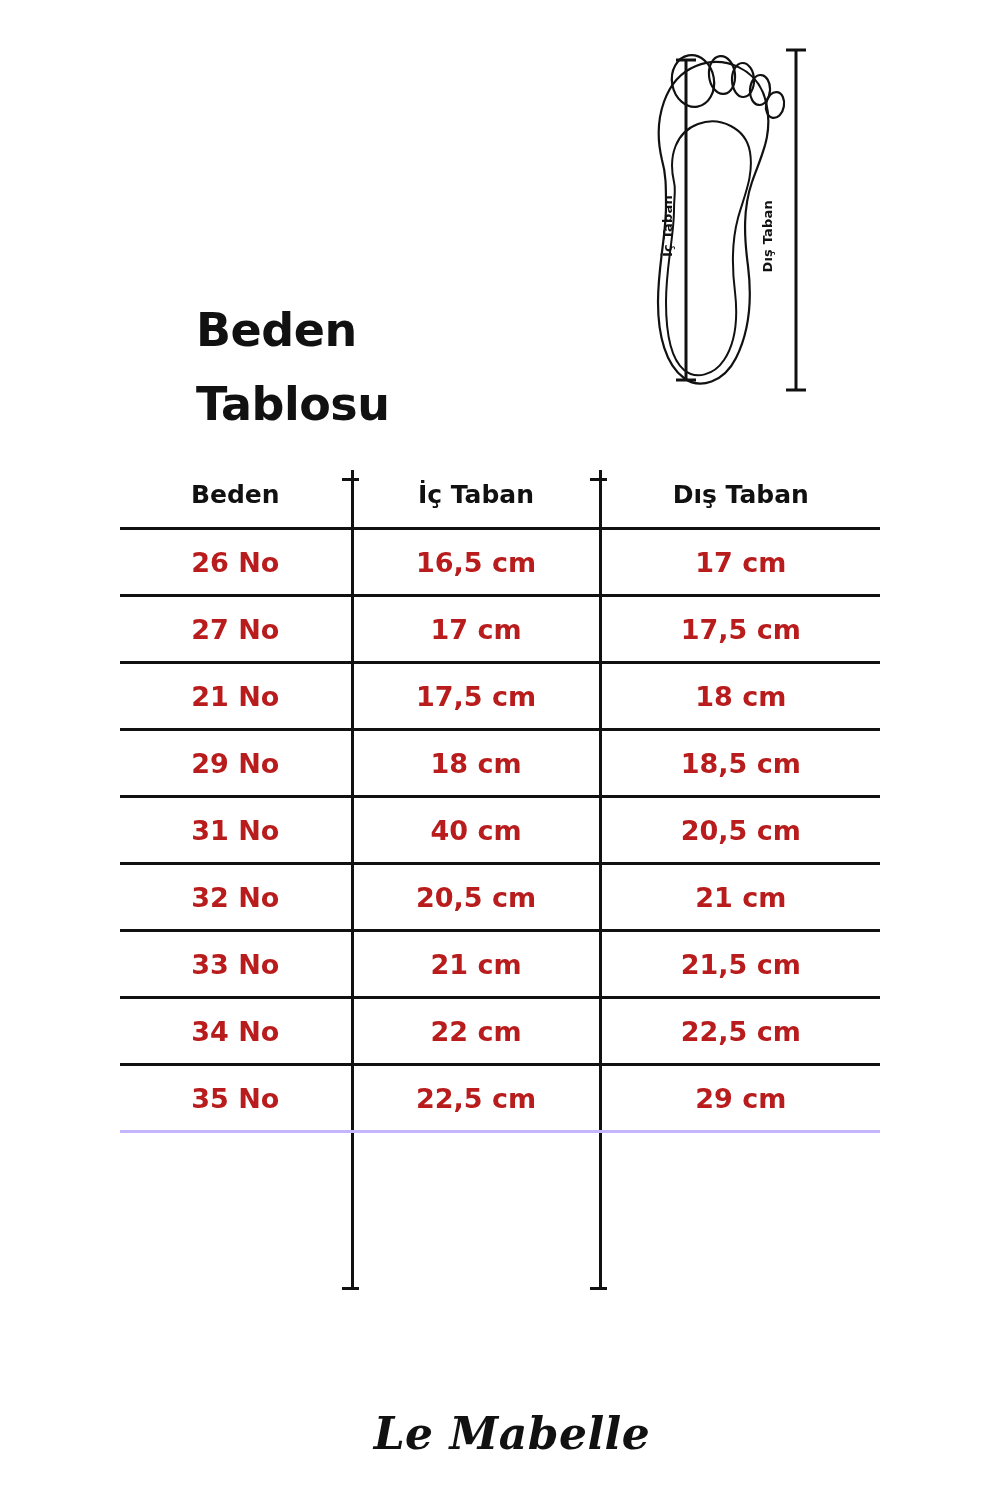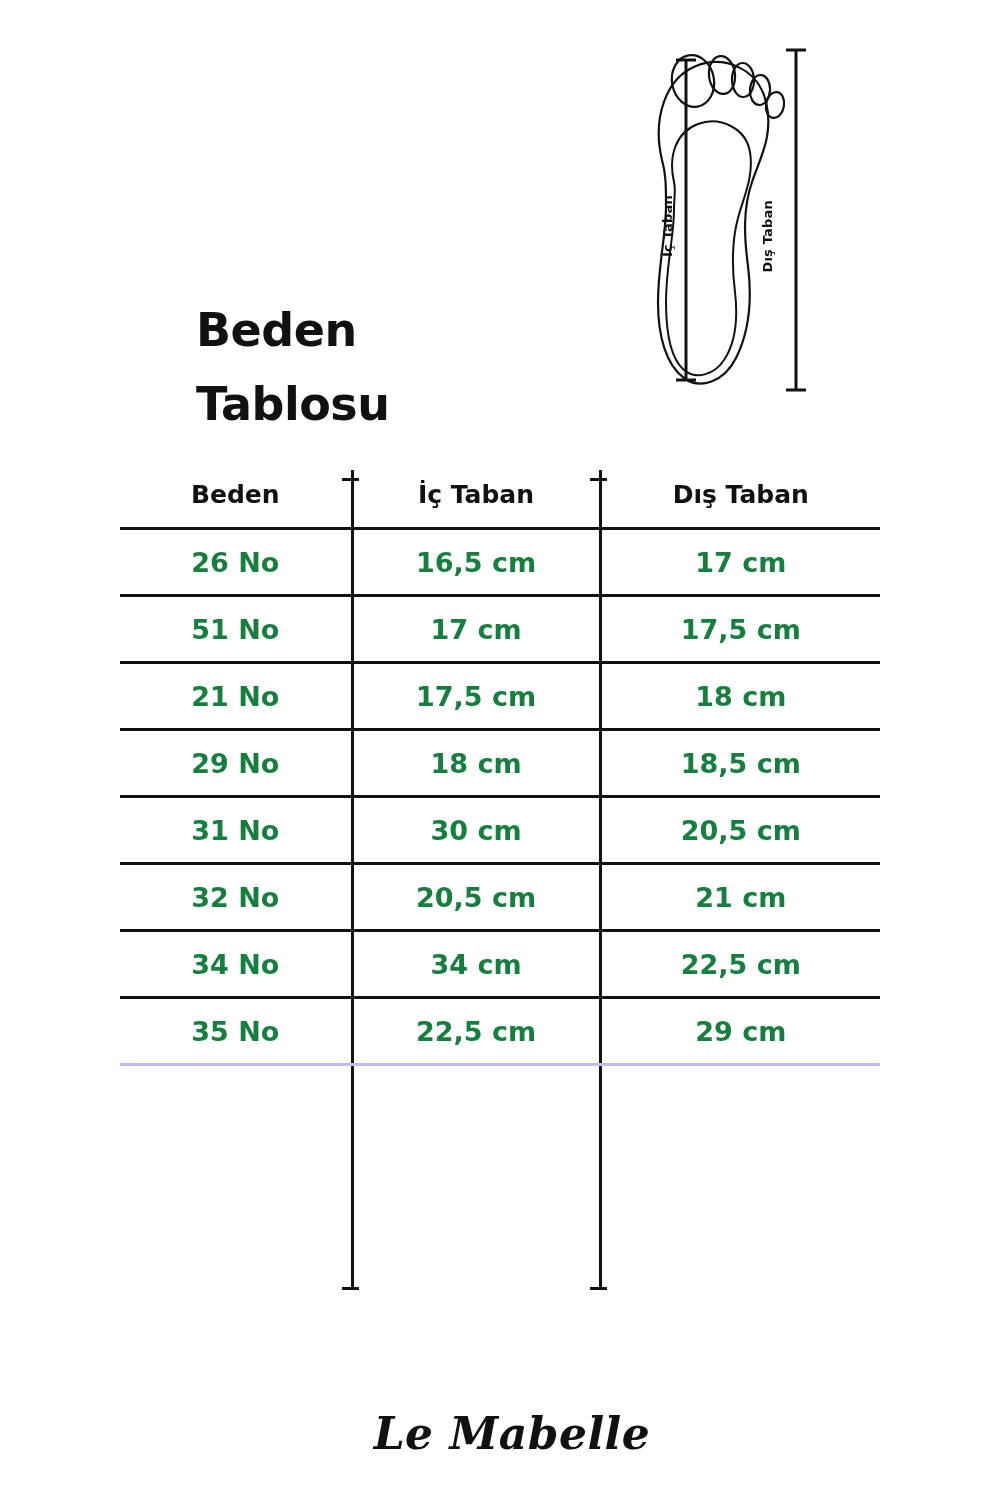--- a/index.html
+++ b/index.html
@@ -78,21 +78,21 @@
     text-align: center;
     color: #111;
     border: none;
     background: transparent;
   }
   table.sizes td {
     font-size: 27px;
     font-weight: 800;
     text-align: center;
     padding: 17px 0 16px 0;
-    color: #15803d;
+    color: #b91c1c;
     border-top: 3px solid #111;
     border-bottom: none;
   }
   table.sizes tbody tr:last-child td {
     border-bottom: 3px solid #c4b5fd;
   }
   
   table.sizes th.sep,
   table.sizes td.sep {
     border-left: 3px solid #111;
@@ -190,47 +190,52 @@
         <th class="sep">Dış Taban</th>
       </tr>
     </thead>
     <tbody>
       <tr>
         <td>26 No</td>
         <td class="sep">16,5 cm</td>
         <td class="sep">17 cm</td>
       </tr>
       <tr>
-        <td>51 No</td>
+        <td>27 No</td>
         <td class="sep">17 cm</td>
         <td class="sep">17,5 cm</td>
       </tr>
       <tr>
         <td>21 No</td>
         <td class="sep">17,5 cm</td>
         <td class="sep">18 cm</td>
       </tr>
       <tr>
         <td>29 No</td>
         <td class="sep">18 cm</td>
         <td class="sep">18,5 cm</td>
       </tr>
       <tr>
         <td>31 No</td>
-        <td class="sep">30 cm</td>
+        <td class="sep">40 cm</td>
         <td class="sep">20,5 cm</td>
       </tr>
       <tr>
         <td>32 No</td>
         <td class="sep">20,5 cm</td>
         <td class="sep">21 cm</td>
       </tr>
       <tr>
+        <td>33 No</td>
+        <td class="sep">21 cm</td>
+        <td class="sep">21,5 cm</td>
+      </tr>
+      <tr>
         <td>34 No</td>
-        <td class="sep">34 cm</td>
+        <td class="sep">22 cm</td>
         <td class="sep">22,5 cm</td>
       </tr>
       <tr>
         <td>35 No</td>
         <td class="sep">22,5 cm</td>
         <td class="sep">29 cm</td>
       </tr>
     </tbody>
   </table>
 </div>

